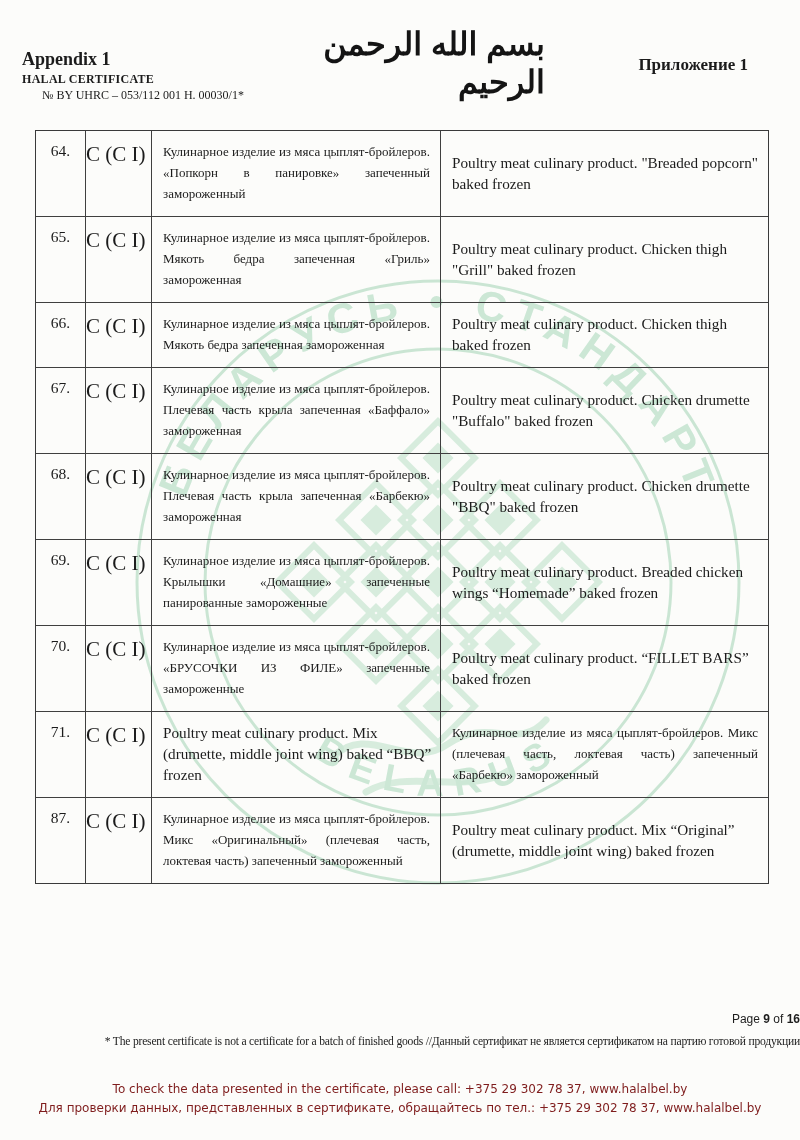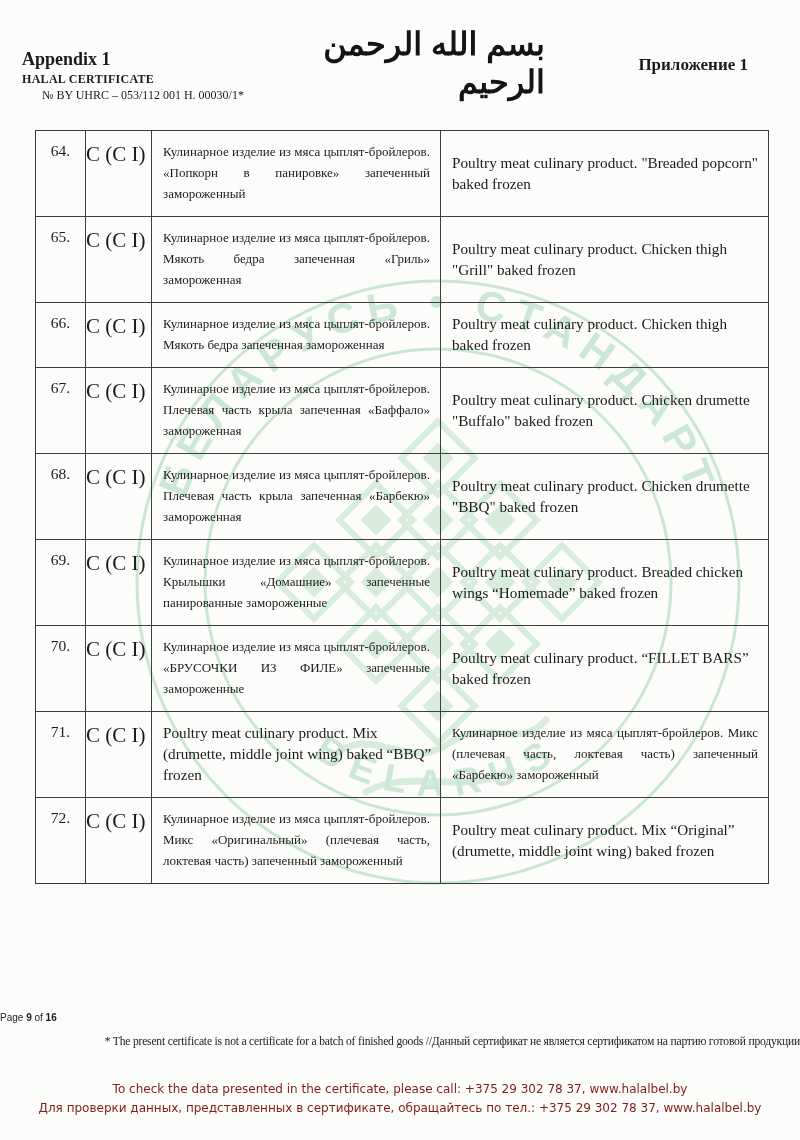--- a/index.html
+++ b/index.html
@@ -40,22 +40,22 @@
   .c-ru{
     font-size:13px;line-height:21px;text-align:justify;
     padding:10px 10px 12px 11px;
   }
   .c-en{
     font-size:15.2px;line-height:21px;display:flex;align-items:center;
     padding:8px 8px 10px 11px;
   }
   
   .pageline{
-    position:absolute;left:0;top:1012px;width:100%;text-align:left;
-    font-family:"Liberation Sans",sans-serif;font-size:10px;color:#1d1d1d;
+    position:absolute;left:0;top:1012px;width:100%;text-align:right;
+    font-family:"Liberation Sans",sans-serif;font-size:12px;color:#1d1d1d;
   }
   .pageline b{font-weight:bold;}
   .footnote{
     position:absolute;left:0;top:1035px;width:100%;text-align:right;
     font-size:11.6px;color:#222;letter-spacing:-0.2px;
   }
   .contacts{
     position:absolute;left:0;top:1080px;width:100%;text-align:center;
     font-family:"DejaVu Sans",sans-serif;font-size:12px;line-height:19px;color:#7f1d1d;
   }
@@ -158,21 +158,21 @@
       <div class="cell c-ru">Кулинарное изделие из мяса цыплят-бройлеров. «БРУСОЧКИ ИЗ ФИЛЕ» запеченные замороженные</div>
       <div class="cell c-en">Poultry meat culinary product. “FILLET BARS” baked frozen</div>
     </div>
       <div class="row">
       <div class="cell c-num">71.</div>
       <div class="cell c-code">C (C I)</div>
       <div class="cell c-en">Poultry meat culinary product. Mix (drumette, middle joint wing) baked “BBQ” frozen</div>
       <div class="cell c-ru">Кулинарное изделие из мяса цыплят-бройлеров. Микс (плечевая часть, локтевая часть) запеченный «Барбекю» замороженный</div>
     </div>
       <div class="row">
-      <div class="cell c-num">72.</div>
+      <div class="cell c-num">87.</div>
       <div class="cell c-code">C (C I)</div>
       <div class="cell c-ru">Кулинарное изделие из мяса цыплят-бройлеров. Микс «Оригинальный» (плечевая часть, локтевая часть) запеченный замороженный</div>
       <div class="cell c-en">Poultry meat culinary product. Mix “Original” (drumette, middle joint wing) baked frozen</div>
     </div>
     </div>
 
   <div class="pageline">
     <span>Page</span>
     <b>9</b>
     <span>of</span>

